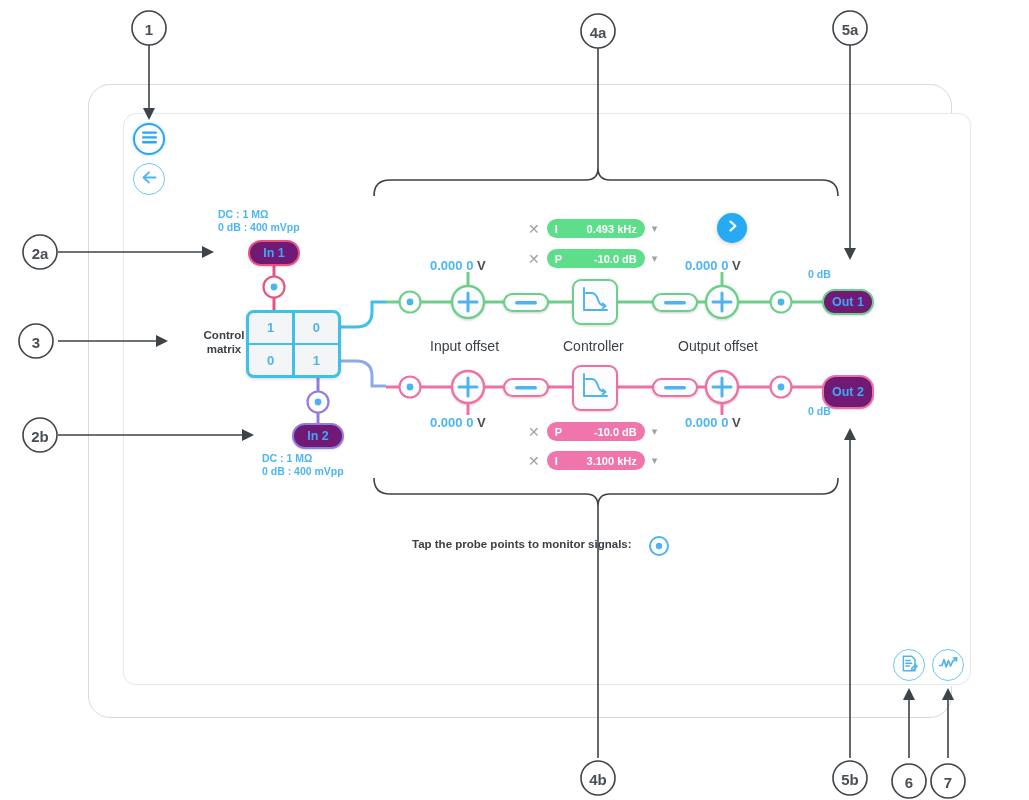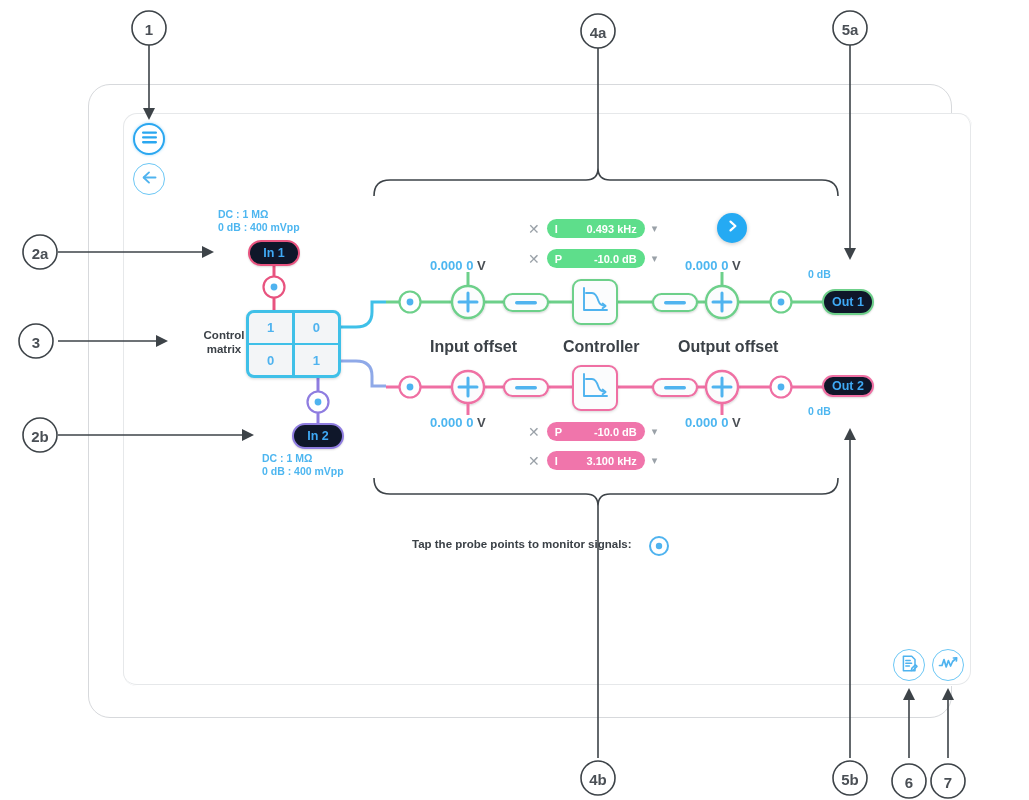--- a/index.html
+++ b/index.html
@@ -31,43 +31,43 @@
     background:#25aaf3;display:flex;align-items:center;justify-content:center;
     box-shadow:0 1px 4px rgba(0,0,0,.22);}
 
   .corner-btn{position:absolute;width:32px;height:32px;}
   .log-btn{left:893px;top:649px;}
   .scope-btn{left:932px;top:649px;}
 
   
   .pill{position:absolute;box-sizing:border-box;border-radius:14px;
      display:flex;align-items:center;justify-content:center;
-     font-size:12.5px;font-weight:700;color:#3fa9f5;background:#0f172a;
+     font-size:12.5px;font-weight:700;color:#3fa9f5;background:#701a75;
      box-shadow:0 1px 2px rgba(0,0,0,.14);}
   .pill.in1{left:248px;top:240px;width:52px;height:26px;border:2.2px solid #e8537f;}
   .pill.in2{left:292px;top:423px;width:52px;height:26px;border:2.2px solid #8f7de0;}
   .pill.out1{left:822px;top:289px;width:52px;height:26px;border:2.2px solid #6dd08a;text-align:center;}
-  .pill.out2{left:822px;top:375px;width:52px;height:22px;border:2.2px solid #ef6fa3;}
+  .pill.out2{left:822px;top:375px;width:52px;height:34px;border:2.2px solid #ef6fa3;}
 
   
   .cap{position:absolute;color:#4db6f0;font-size:10.5px;line-height:13px;text-align:left;
        font-weight:600;white-space:nowrap;}
   .cap.in1a{left:218px;top:208px;width:112px;}
   .cap.in2a{left:262px;top:452px;width:112px;}
   .cap.out1db{left:808px;top:268px;width:80px;}
   .cap.out2db{left:808px;top:405px;width:80px;}
 
   .ofs{position:absolute;font-size:13px;font-weight:600;color:#4db6f0;white-space:nowrap;}
   .ofs .u{color:#4a4f55;font-weight:700;}
   .ofs.io-g{left:430px;top:258px;}
   .ofs.oo-g{left:685px;top:258px;}
   .ofs.io-p{left:430px;top:415px;}
   .ofs.oo-p{left:685px;top:415px;}
 
-  .stage-lbl{position:absolute;font-size:16px;font-weight:700;color:#3b4147;white-space:nowrap;}
+  .stage-lbl{position:absolute;font-size:14px;font-weight:400;color:#3b4147;white-space:nowrap;}
   .stage-lbl.l1{left:430px;top:338px;}
   .stage-lbl.l2{left:563px;top:338px;}
   .stage-lbl.l3{left:678px;top:338px;}
 
   .cm-label{position:absolute;left:188px;top:328px;width:72px;text-align:center;
      font-size:11.5px;font-weight:700;color:#3b4147;line-height:14px;}
 
   
   .cmatrix{position:absolute;left:246px;top:310px;width:95px;height:68px;
      border:3px solid #3fc0e8;border-radius:8px;background:#3fc0e8;

